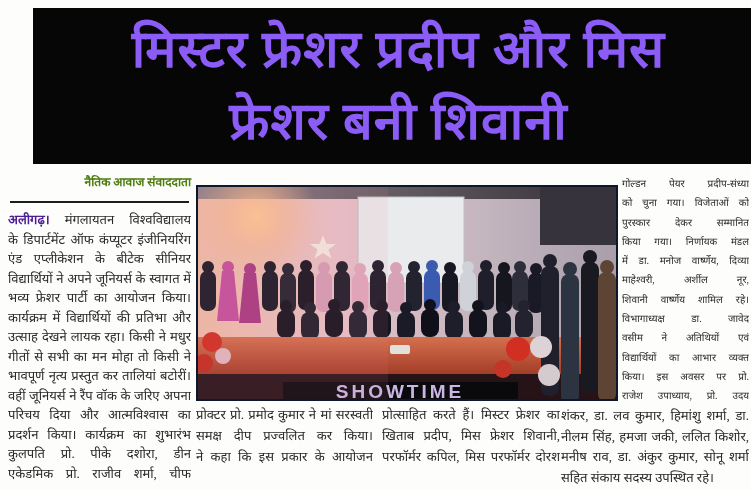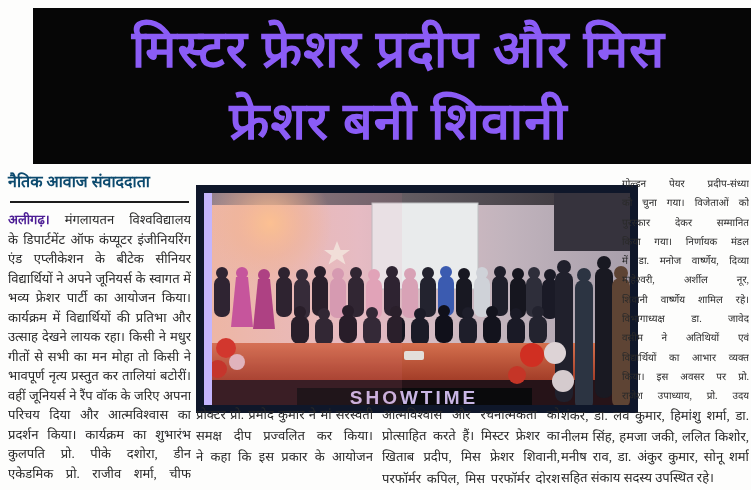--- a/index.html
+++ b/index.html
@@ -22,37 +22,37 @@
   }
 
   
   .col { position:absolute; }
   .col-left  { left:8px;   top:172px; width:183px; }
   .col-mid1  { left:196px; top:404px; width:177px; }
   .col-mid2  { left:382px; top:404px; width:178px; }
   .col-right-narrow { left:622px; top:174px; width:127px; }
   .col-right-wide   { left:561px; top:406px; width:188px; }
 
-  .byline { text-align:left; font-weight:bold; font-size:16px; color:#0c4a6e; line-height:20px; }
+  .byline { text-align:right; font-weight:bold; font-size:12px; color:#4d7c0f; line-height:20px; }
   .byline-rule { border:none; border-top:2px solid #1c1c1c; margin:9px 2px 7px 2px; }
 
   .line {
     height:19.5px; line-height:19.5px; font-size:13px; overflow:hidden;
     text-align:justify; text-align-last:justify; color:#2a2a2a;
   }
   .col-mid1 .line, .col-mid2 .line { height:21.2px; line-height:21.2px; }
   .col-right-narrow .line { height:19.3px; line-height:19.3px; font-size:10px; }
   .col-right-wide .line { height:20.5px; line-height:20.5px; }
   .col-right-wide .line:last-child { text-align-last:left; }
   .dateline { font-weight:bold; color:#4c1d95; }
 
   
   .photo-frame {
     left:196px; top:185px; width:418px; height:212px;
-    border:8px solid #0f172a; background:#c4b5fd; overflow:hidden;padding-left:8px;
+    border:2px solid #0f172a; background:#4d7c0f; overflow:hidden;
   }
   .photo-frame svg { display:block; }
 </style>
 </head>
 <body>
 
 <div class="paper">
 
   <div class="abs headline-block">
     <div class="headline-line">मिस्टर फ्रेशर प्रदीप और मिस</div>
@@ -191,21 +191,20 @@
       <rect x="0" y="0" width="190" height="212" fill="#ef7fa0" opacity="0.10"></rect>
     </svg>
   </div>
 
   <div class="col col-mid1">
       <div class="line">प्रोक्टर प्रो. प्रमोद कुमार ने मां सरस्वती के</div>
       <div class="line">समक्ष दीप प्रज्वलित कर किया। कुलपति</div>
       <div class="line">ने कहा कि इस प्रकार के आयोजन</div>
     </div>
   <div class="col col-mid2">
-      <div class="line">आत्मविश्वास और रचनात्मकता को</div>
       <div class="line">प्रोत्साहित करते हैं। मिस्टर फ्रेशर का</div>
       <div class="line">खिताब प्रदीप, मिस फ्रेशर शिवानी, मिस्टर</div>
       <div class="line">परफॉर्मर कपिल, मिस परफॉर्मर दोरश और</div>
     </div>
 
   <div class="col col-right-narrow">
       <div class="line">गोल्डन पेयर प्रदीप-संध्या</div>
       <div class="line">को चुना गया। विजेताओं को</div>
       <div class="line">पुरस्कार देकर सम्मानित</div>
       <div class="line">किया गया। निर्णायक मंडल</div>

